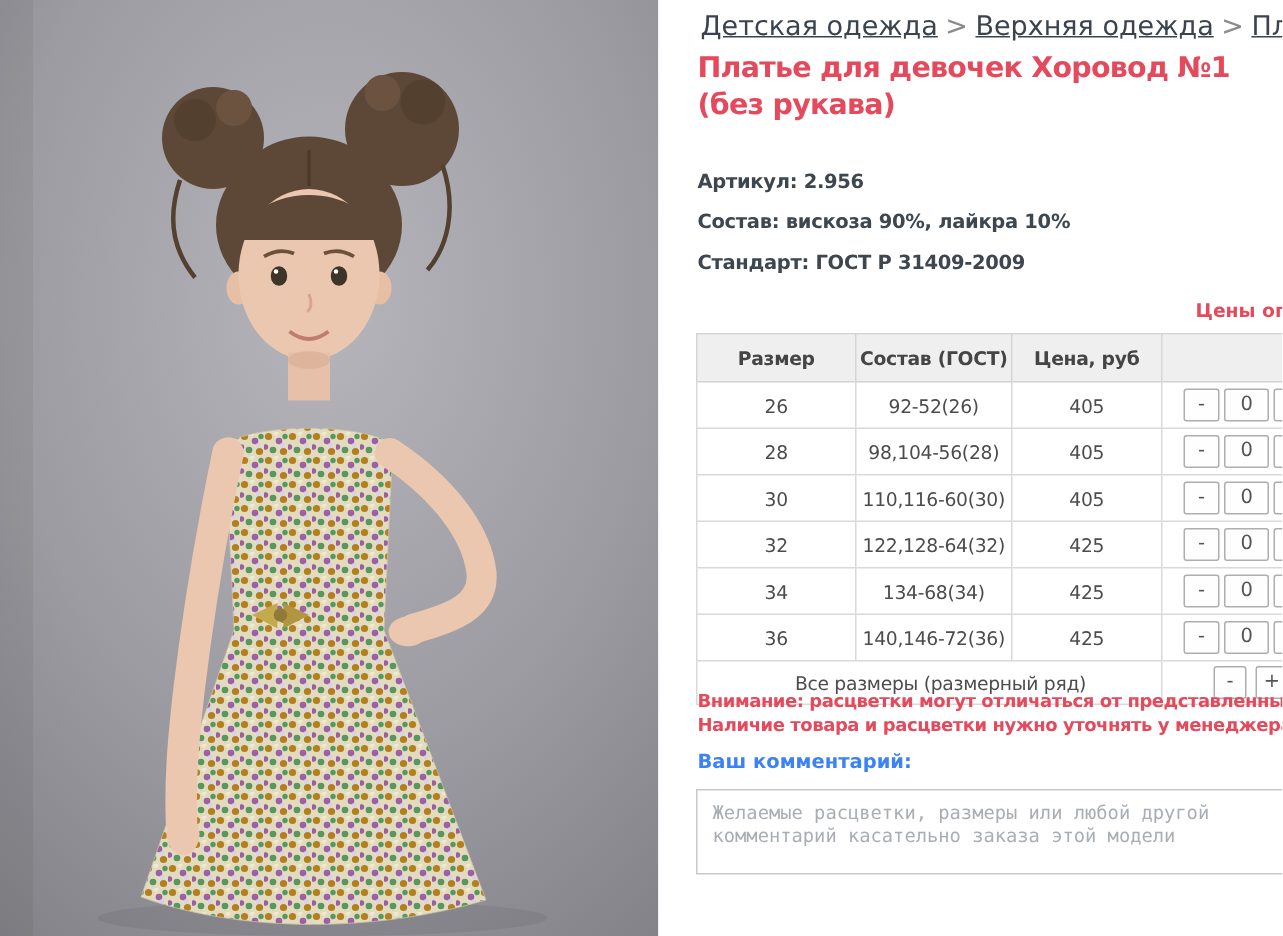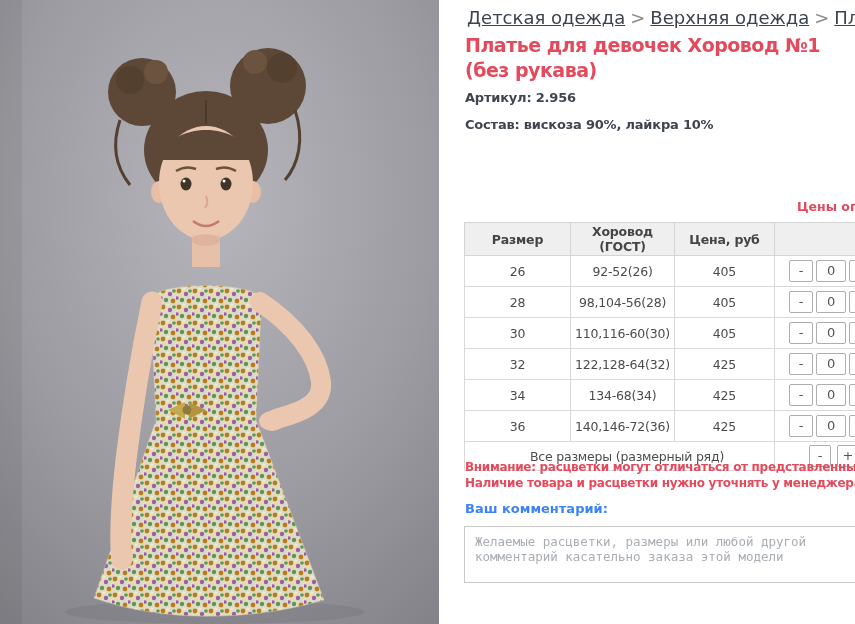--- a/index.html
+++ b/index.html
@@ -13,21 +13,21 @@
   .breadcrumb{position:absolute;left:28px;top:7px;font-size:18px;white-space:nowrap;}
   .breadcrumb a{color:#3b444e;text-decoration:underline;cursor:pointer;}
   .breadcrumb .sep{color:#8a8a8a;margin:0 5px;}
 
   .title{
     position:absolute;left:26px;top:33px;width:402px;margin:0;
     font-size:19px;font-weight:bold;letter-spacing:-0.5px;
     color:#e5495c;line-height:25px;
   }
 
-  .attrs{position:absolute;left:26px;top:90px;}
+  .attrs{position:absolute;left:26px;top:114px;}
   .attr{height:27px;font-size:13px;font-weight:bold;color:#3e4650;letter-spacing:-0.2px;}
 
   .prices-note{
     position:absolute;left:358px;top:199px;font-size:12.5px;font-weight:bold;
     color:#e5495c;white-space:nowrap;
   }
 
   .size-table{
     position:absolute;left:25px;top:222px;width:560px;
     border-collapse:collapse;table-layout:fixed;background:#fff;
@@ -142,35 +142,36 @@
 
     <nav class="breadcrumb">
       <a href="#">Детская одежда</a><span class="sep">&gt;</span><a href="#">Верхняя одежда</a><span class="sep">&gt;</span><a href="#">Платье 2.956</a>
     </nav>
 
     <h1 class="title">Платье для девочек Хоровод №1 (без рукава)</h1>
 
     <div class="attrs">
       <div class="attr">Артикул: 2.956</div>
       <div class="attr">Состав: вискоза 90%, лайкра 10%</div>
+      <div class="attr">Стандарт: ГОСТ Р 31409-2009</div>
     </div>
 
     <div class="prices-note">Цены опт</div>
 
     <table class="size-table">
       <colgroup>
           <col class="c1">
           <col class="c2">
           <col class="c3">
           <col class="c4">
         </colgroup>
       <thead>
         <tr>
           <th>Размер</th>
-          <th>Хоровод (ГОСТ)</th>
+          <th>Состав (ГОСТ)</th>
           <th>Цена, руб</th>
           <th>Заказ, шт</th>
         </tr>
       </thead>
       <tbody>
           <tr>
     <td>26</td>
     <td>92-52(26)</td>
     <td>405</td>
     <td class="qty-cell">

